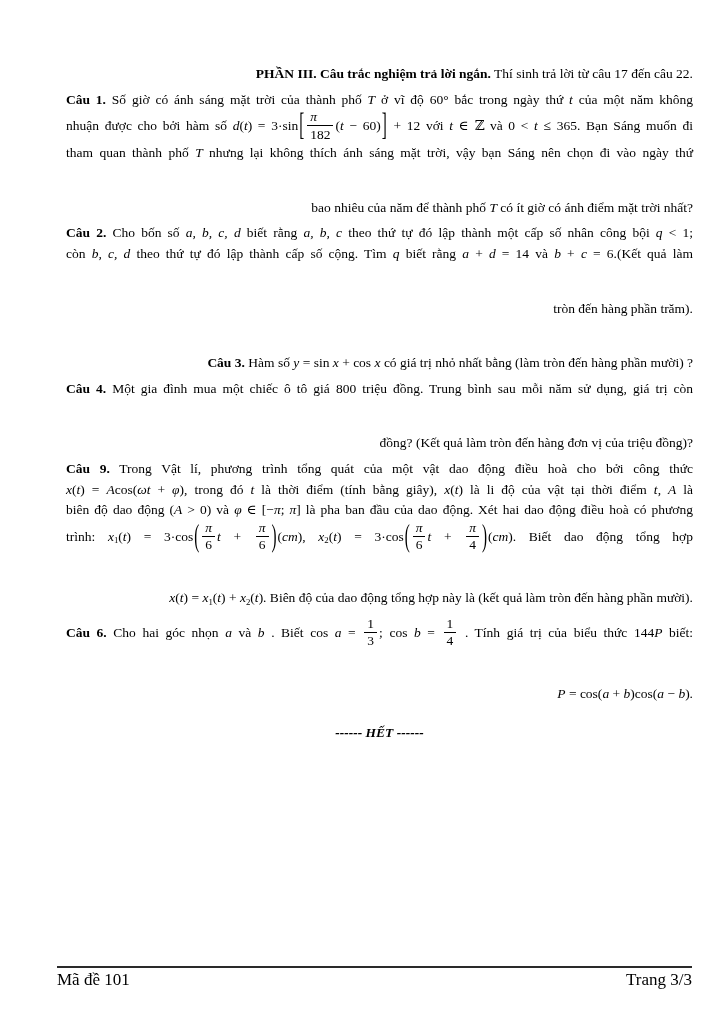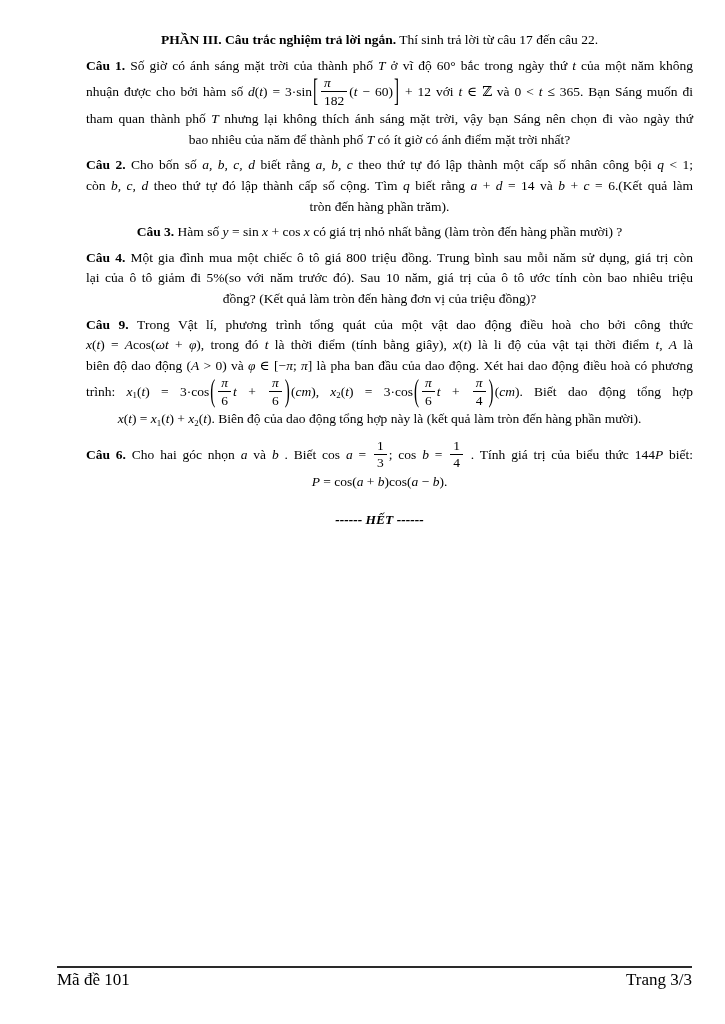--- a/index.html
+++ b/index.html
@@ -5,22 +5,22 @@
   html,body{margin:0;padding:0;}
   body{
     width:725px;height:1024px;background:#ffffff;color:#000;
     font-family:"Liberation Serif","DejaVu Serif",serif;
     font-size:13.5px;position:relative;overflow:hidden;
   }
   .page{position:absolute;inset:0;background:#fff;}
   .content{position:absolute;left:66px;top:30px;width:627px;}
   .para{margin:0 0 5px 0;}
   .line{line-height:20.6px;}
-  .jline{text-align:justify;text-align-last:justify;margin-left:20px;}
-  .lline{text-align:center;}
+  .jline{text-align:justify;text-align-last:justify;}
+  .lline{text-align:right;margin-top:34px;}
   .bld{font-weight:bold;}
   .ita{font-style:italic;}
   .ssub{font-size:0.65em;vertical-align:-0.30em;letter-spacing:0;}
   .frac{display:inline-block;vertical-align:middle;text-align:center;line-height:1;margin:1px 2px;position:relative;top:-1px;}
   .fnum{display:block;padding:0 3px 1.5px 3px;}
   .fden{display:block;border-top:1px solid #000;padding:1.5px 3px 0 3px;}
   .big{display:inline-block;transform:scaleY(2.05);transform-origin:50% 55%;font-size:1.12em;vertical-align:-0.08em;padding:0 1px;}
   .het{text-align:center;font-weight:bold;font-style:italic;margin-top:18px;line-height:20.6px;}
   .footer{
     position:absolute;left:57px;top:966px;width:635px;
@@ -46,21 +46,20 @@
         <div class="para">
           <div class="line jline"><span class="bld">Câu 2.</span><span> Cho bốn số </span><span class="ita">a, b, c, d</span><span> biết rằng </span><span class="ita">a, b, c</span><span> theo thứ tự đó lập thành một cấp số nhân công bội </span><span class="ita">q</span><span> &lt; 1;</span></div>
           <div class="line jline"><span>còn </span><span class="ita">b, c, d</span><span> theo thứ tự đó lập thành cấp số cộng. Tìm </span><span class="ita">q</span><span> biết rằng </span><span class="ita">a</span><span> + </span><span class="ita">d</span><span> = 14 và </span><span class="ita">b</span><span> + </span><span class="ita">c</span><span> = 6.(Kết quả làm</span></div>
           <div class="line lline"><span>tròn đến hàng phần trăm).</span></div>
         </div>
         <div class="para">
           <div class="line lline"><span class="bld">Câu 3.</span><span> Hàm số </span><span class="ita">y</span><span> = sin </span><span class="ita">x</span><span> + cos </span><span class="ita">x</span><span> có giá trị nhỏ nhất bằng (làm tròn đến hàng phần mười) ?</span></div>
         </div>
         <div class="para">
           <div class="line jline"><span class="bld">Câu 4.</span><span> Một gia đình mua một chiếc ô tô giá 800 triệu đồng. Trung bình sau mỗi năm sử dụng, giá trị còn</span></div>
-          <div class="line jline"><span>lại của ô tô giảm đi 5%(so với năm trước đó). Sau 10 năm, giá trị của ô tô ước tính còn bao nhiêu triệu</span></div>
           <div class="line lline"><span>đồng? (Kết quả làm tròn đến hàng đơn vị của triệu đồng)?</span></div>
         </div>
         <div class="para">
           <div class="line jline"><span class="bld">Câu 9.</span><span> Trong Vật lí, phương trình tổng quát của một vật dao động điều hoà cho bởi công thức</span></div>
           <div class="line jline"><span class="ita">x</span><span>(</span><span class="ita">t</span><span>) = </span><span class="ita">A</span><span>cos(</span><span class="ita">ωt</span><span> + </span><span class="ita">φ</span><span>), trong đó </span><span class="ita">t</span><span> là thời điểm (tính bằng giây), </span><span class="ita">x</span><span>(</span><span class="ita">t</span><span>) là li độ của vật tại thời điểm </span><span class="ita">t</span><span>, </span><span class="ita">A</span><span> là</span></div>
           <div class="line jline"><span>biên độ dao động (</span><span class="ita">A</span><span> &gt; 0) và </span><span class="ita">φ</span><span> ∈ [−</span><span class="ita">π</span><span>; </span><span class="ita">π</span><span>] là pha ban đầu của dao động. Xét hai dao động điều hoà có phương</span></div>
           <div class="line jline"><span>trình: </span><span class="ita">x</span><span class="ssub">1</span><span>(</span><span class="ita">t</span><span>) = 3·cos</span><span class="big">(</span><span class="frac"><span class="fnum"><span class="ita">π</span></span><span class="fden"><span>6</span></span></span><span class="ita">t</span><span> + </span><span class="frac"><span class="fnum"><span class="ita">π</span></span><span class="fden"><span>6</span></span></span><span class="big">)</span><span>(</span><span class="ita">cm</span><span>), </span><span class="ita">x</span><span class="ssub">2</span><span>(</span><span class="ita">t</span><span>) = 3·cos</span><span class="big">(</span><span class="frac"><span class="fnum"><span class="ita">π</span></span><span class="fden"><span>6</span></span></span><span class="ita">t</span><span> + </span><span class="frac"><span class="fnum"><span class="ita">π</span></span><span class="fden"><span>4</span></span></span><span class="big">)</span><span>(</span><span class="ita">cm</span><span>). Biết dao động tổng hợp</span></div>
           <div class="line lline"><span class="ita">x</span><span>(</span><span class="ita">t</span><span>) = </span><span class="ita">x</span><span class="ssub">1</span><span>(</span><span class="ita">t</span><span>) + </span><span class="ita">x</span><span class="ssub">2</span><span>(</span><span class="ita">t</span><span>). Biên độ của dao động tổng hợp này là (kết quả làm tròn đến hàng phần mười).</span></div>
         </div>
         <div class="para">

